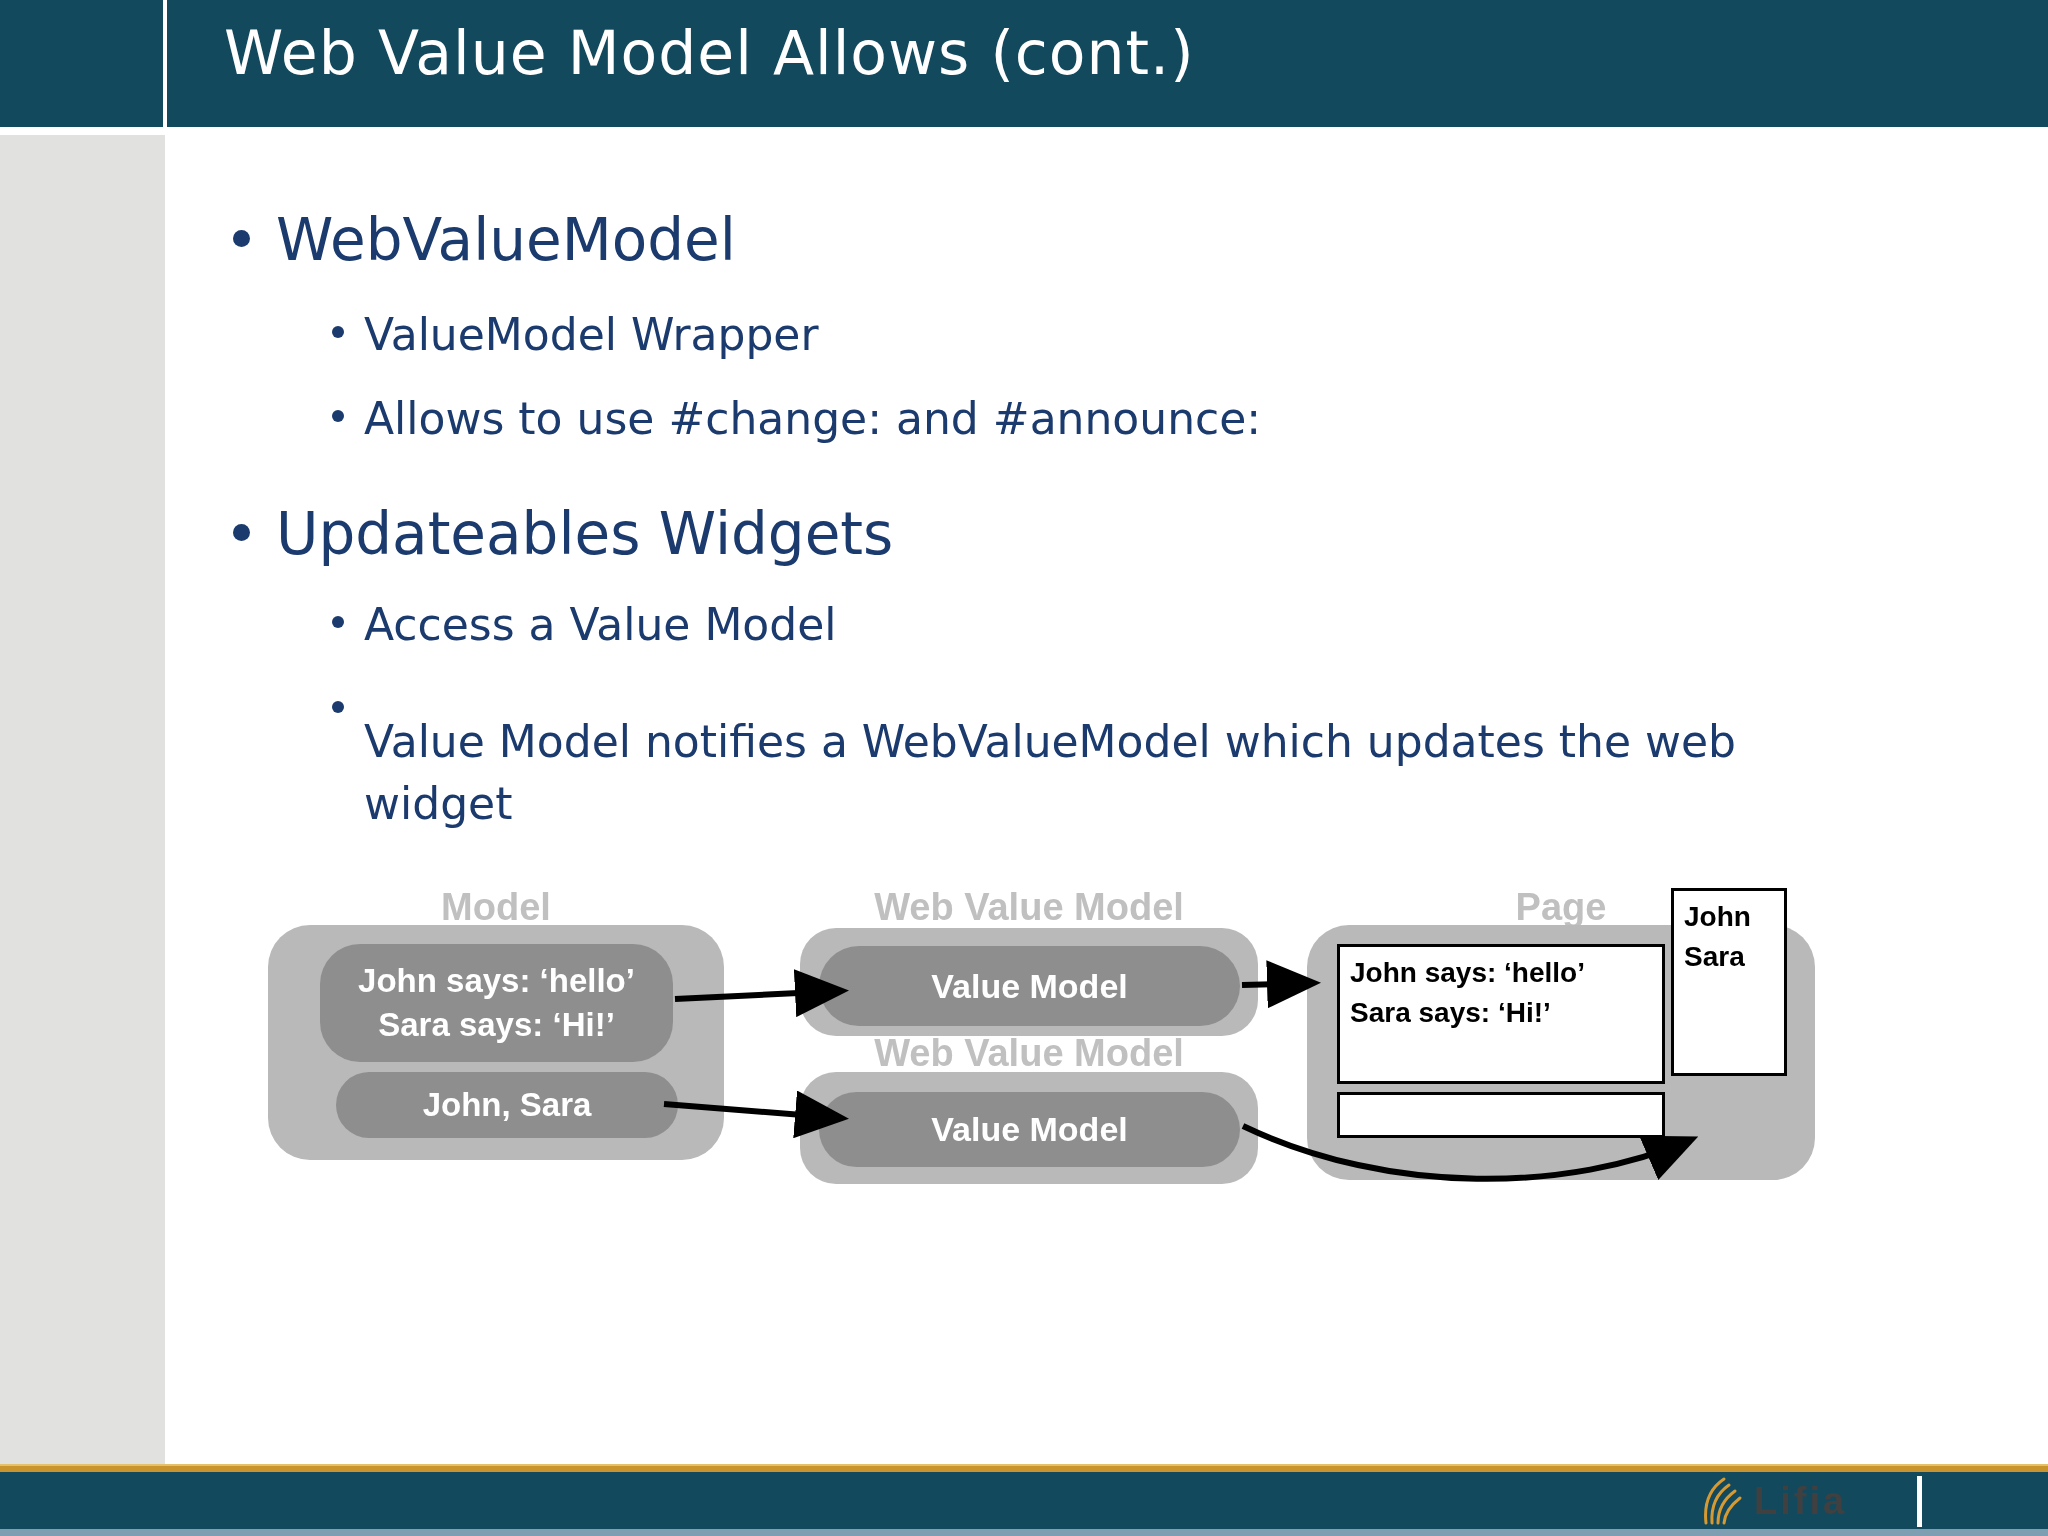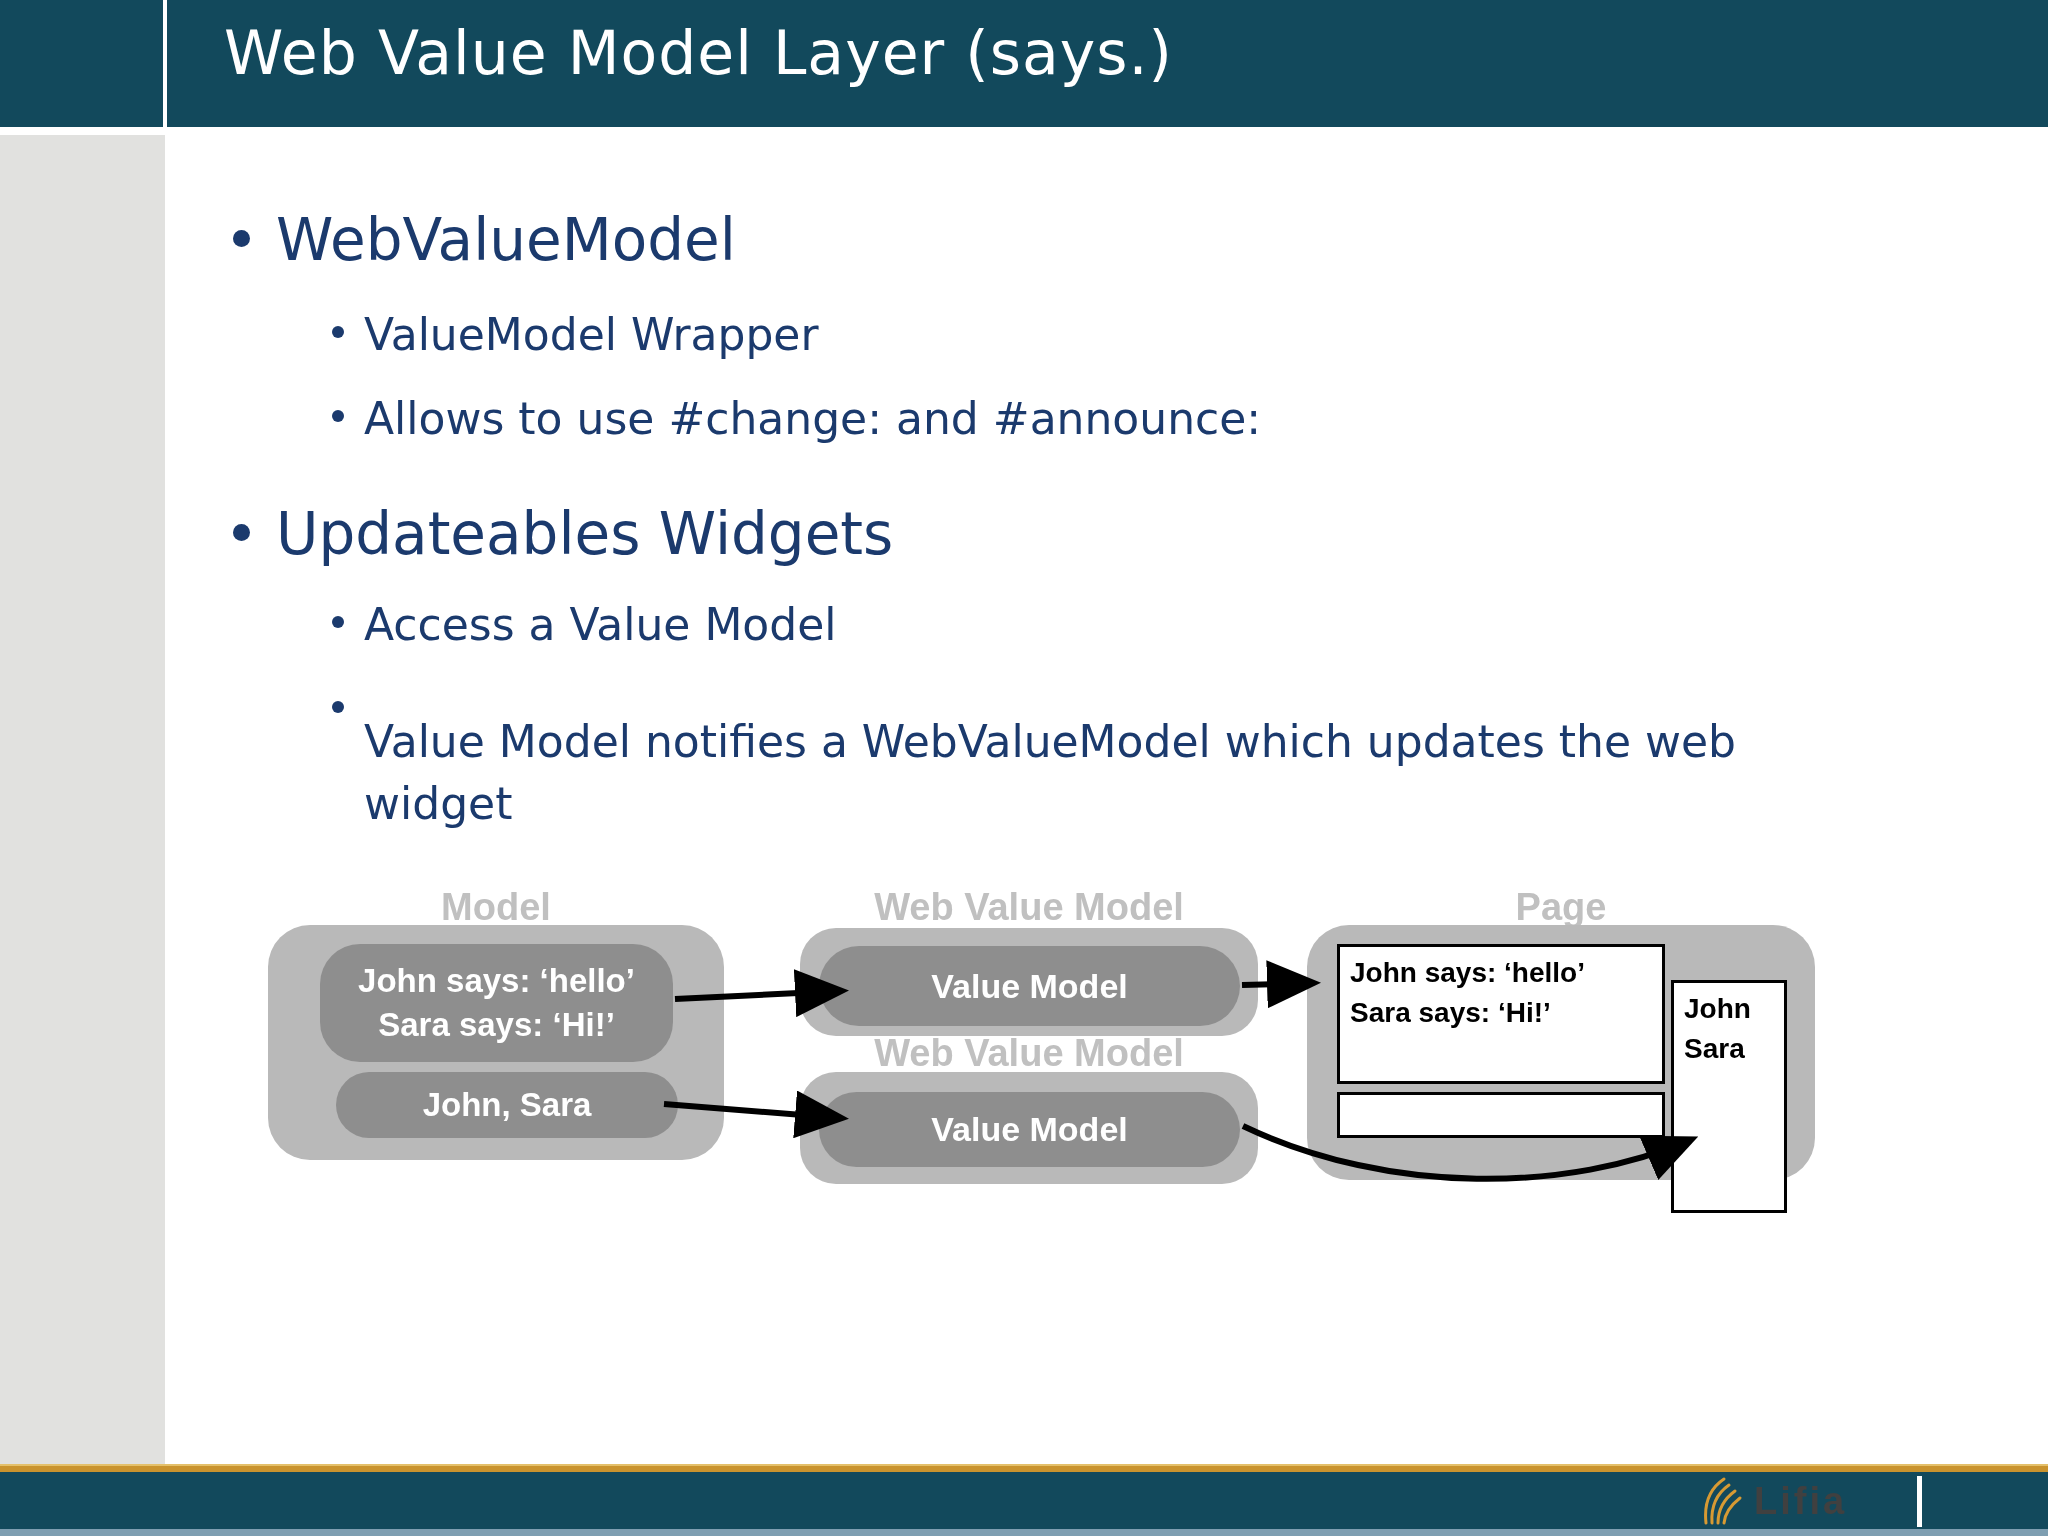--- a/index.html
+++ b/index.html
@@ -62,21 +62,21 @@
   .logo-text {
     color:#404040; font-family:"Liberation Sans", sans-serif; font-weight:bold;
     font-size:38px; letter-spacing:3px; margin-left:10px;
   }
 </style>
 </head>
 <body>
 
 <div class="abs header"></div>
 <div class="abs header-accent-line"></div>
-<div class="abs page-title">Web Value Model Layer (says.)</div>
+<div class="abs page-title">Web Value Model Allows (cont.)</div>
 
 <div class="abs left-strip"></div>
 
 <div class="line l1" style="top:206px">
   <span class="dot"></span>
   <span class="txt">WebValueModel</span>
 </div>
 <div class="line l2" style="top:304px">
   <span class="dot"></span>
   <span class="txt">ValueModel Wrapper</span>
@@ -120,21 +120,21 @@
 <div class="abs pill pill-vm" style="left:819px; top:1092px; width:421px; height:75px;">
   <span>Value Model</span>
 </div>
 
 <div class="abs gbox" style="left:1307px; top:925px; width:508px; height:255px;"></div>
 <div class="abs wbox" style="left:1337px; top:944px; width:328px; height:140px;">
   <div>John says: ‘hello’</div>
   <div>Sara says: ‘Hi!’</div>
 </div>
 <div class="abs wbox" style="left:1337px; top:1092px; width:328px; height:46px;"></div>
-<div class="abs wbox" style="left:1671px; top:980px; width:116px; height:233px;">
+<div class="abs wbox" style="left:1671px; top:888px; width:116px; height:188px;">
   <div>John</div>
   <div>Sara</div>
 </div>
 
 <svg id="arrow-layer" class="abs" viewBox="0 0 2048 1536" xmlns="http://www.w3.org/2000/svg">
   <defs>
     <marker id="ah" markerWidth="9" markerHeight="8" refX="7.5" refY="4" orient="auto" markerUnits="strokeWidth">
       <path d="M0,0 L9,4 L0,8 z" fill="#000000"></path>
     </marker>
   </defs>

